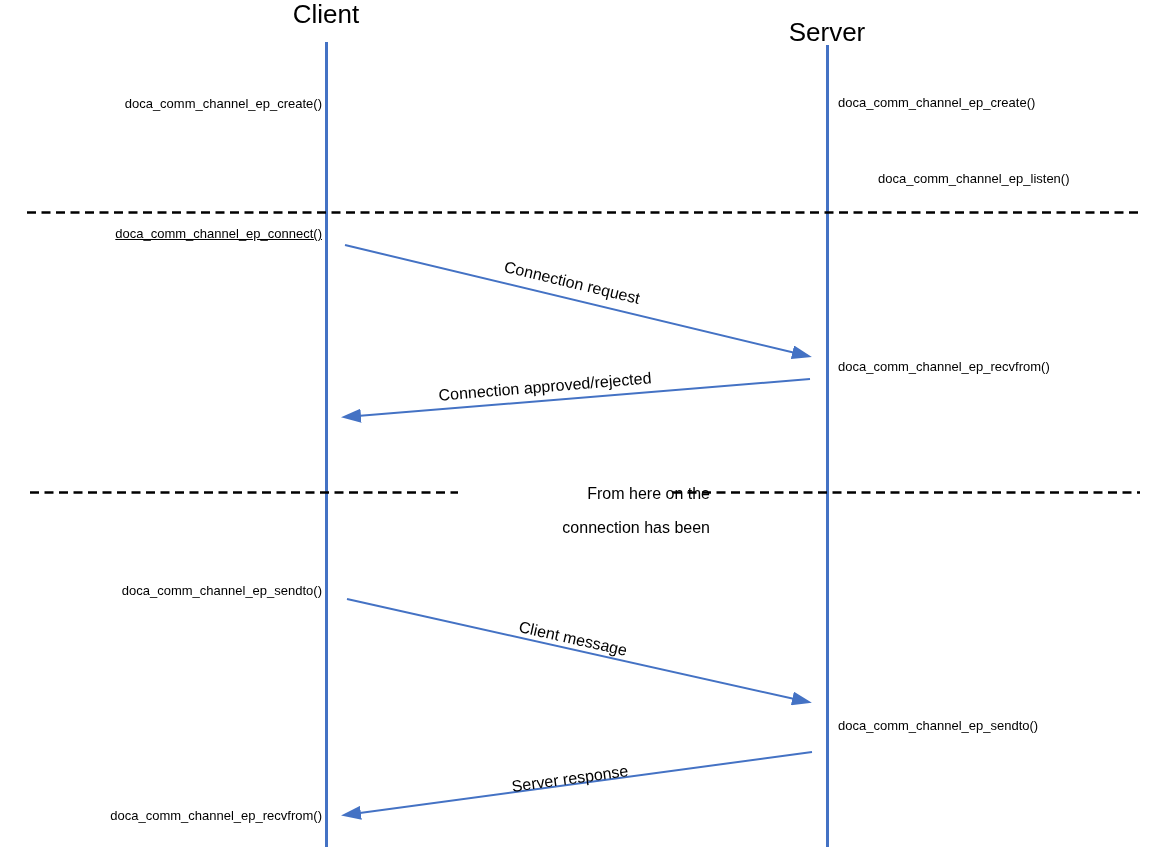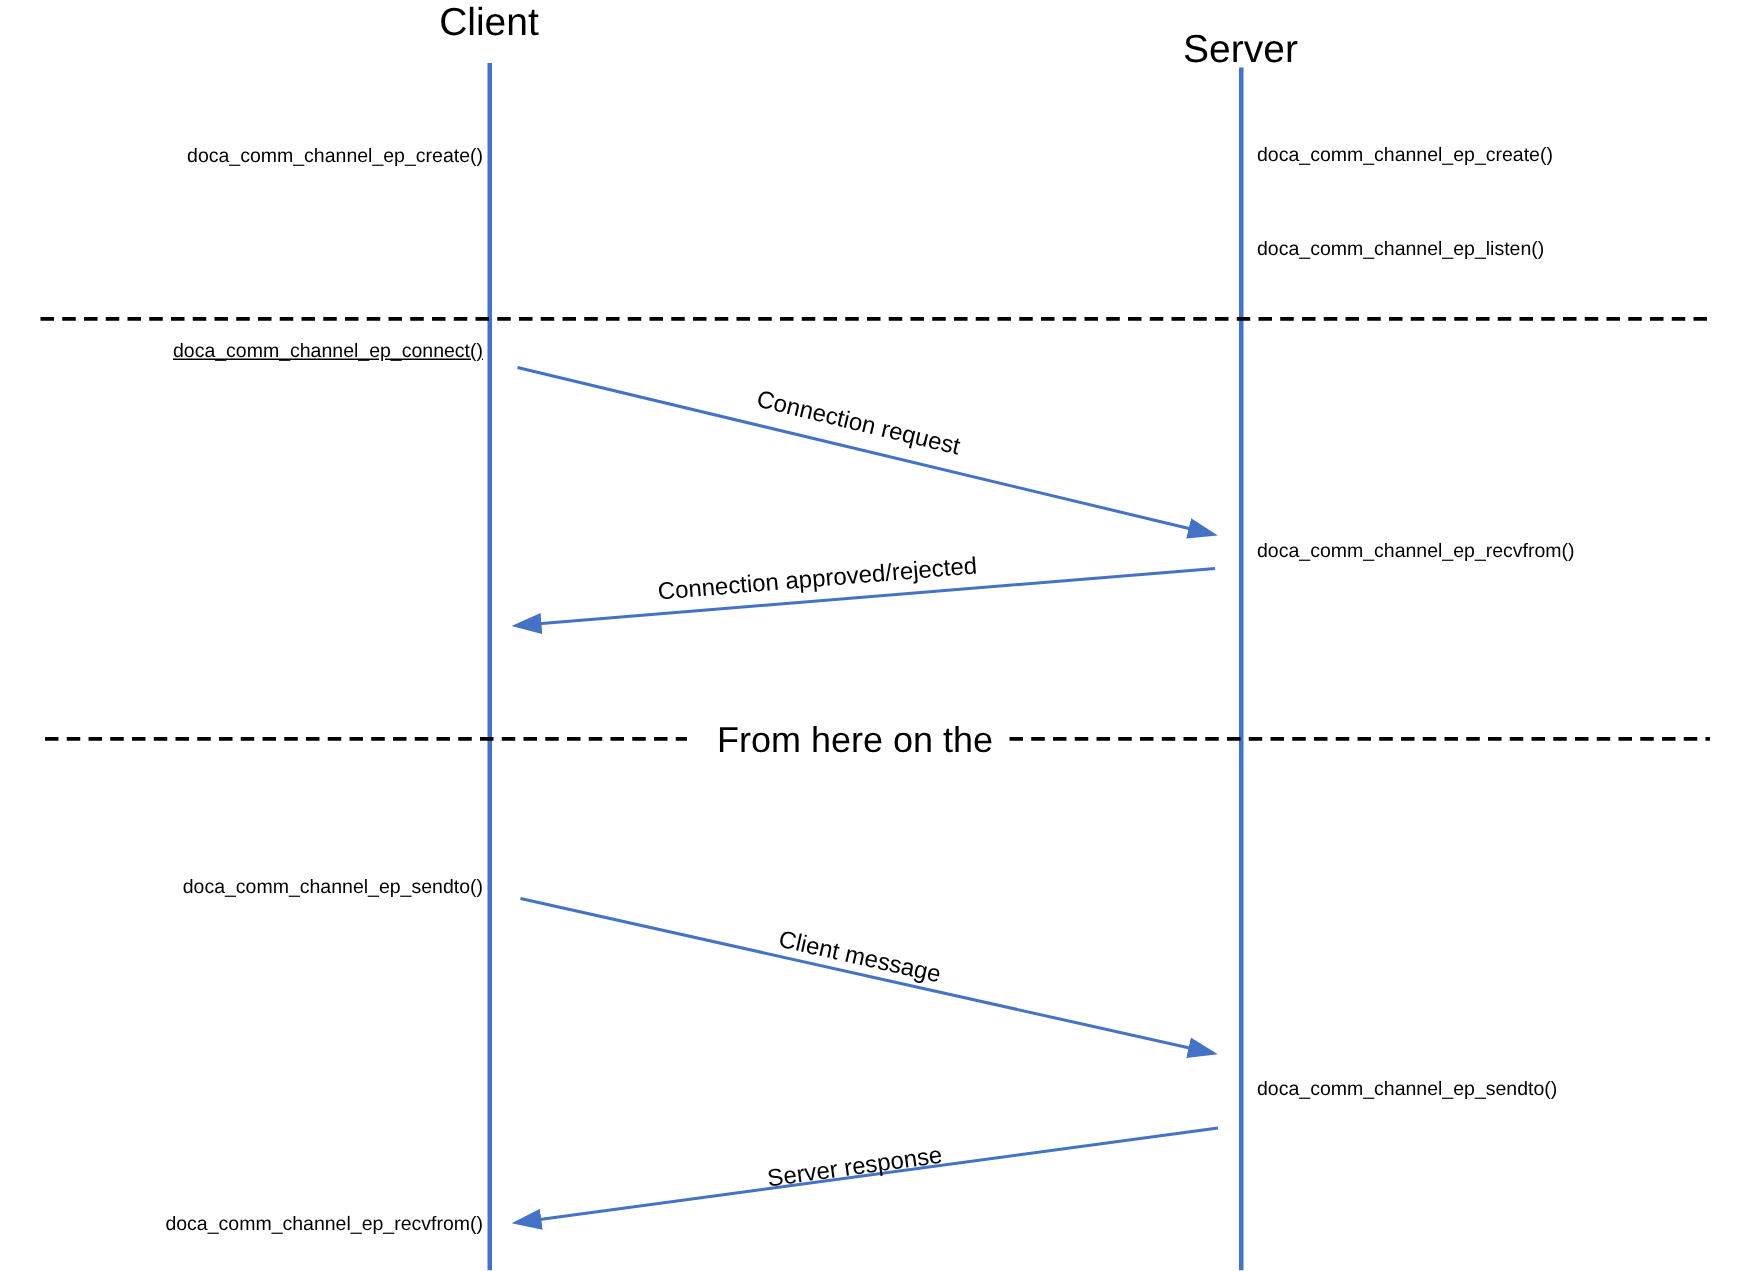--- a/index.html
+++ b/index.html
@@ -33,23 +33,23 @@
   }
   .call.left  { right: 841px; text-align: right; }
   .call.right { left: 838px;  text-align: left; }
   .msg-label {
     font-size: 16px;
     line-height: 18px;
     white-space: nowrap;
   }
   .note {
     width: 280px;
-    font-size: 24px;
+    font-size: 16px;
     line-height: 34px;
-    text-align: center;
+    text-align: right;
   }
 </style>
 </head>
 <body>
 
 <div class="canvas">
 
   <svg class="lines" viewBox="0 0 1163 847">
     <defs>
       <marker id="arrowhead" viewBox="0 0 20 14" refX="16" refY="7" markerWidth="20" markerHeight="14" markerUnits="userSpaceOnUse" orient="auto">
@@ -72,26 +72,27 @@
 
   <div class="abs title" style="left:250px; top:0px;">Client</div>
   <div class="abs title" style="left:751px; top:18px;">Server</div>
 
   <div class="abs call left" style="top:94px;">doca_comm_channel_ep_create()</div>
   <div class="abs call left" style="top:224px;text-decoration:underline;">doca_comm_channel_ep_connect()</div>
   <div class="abs call left" style="top:581px;">doca_comm_channel_ep_sendto()</div>
   <div class="abs call left" style="top:806px;">doca_comm_channel_ep_recvfrom()</div>
 
   <div class="abs call right" style="top:93px;">doca_comm_channel_ep_create()</div>
-  <div class="abs call right" style="top:156px;">doca_comm_channel_ep_listen()</div>
+  <div class="abs call right" style="top:169px;margin-left:40px;">doca_comm_channel_ep_listen()</div>
   <div class="abs call right" style="top:357px;">doca_comm_channel_ep_recvfrom()</div>
   <div class="abs call right" style="top:716px;">doca_comm_channel_ep_sendto()</div>
 
   <div class="abs msg-label" style="left:572px; top:283px; transform:translate(-50%,-50%) rotate(13.5deg);">Connection request</div>
   <div class="abs msg-label" style="left:545px; top:387px; transform:translate(-50%,-50%) rotate(-4.7deg);">Connection approved/rejected</div>
   <div class="abs msg-label" style="left:573px; top:639px; transform:translate(-50%,-50%) rotate(12.6deg);">Client message</div>
   <div class="abs msg-label" style="left:570px; top:779px; transform:translate(-50%,-50%) rotate(-7.8deg);">Server response</div>
 
   <div class="abs note" style="left:430px; top:477px;">
     <div>From here on the</div>
+    <div>connection has been</div>
   </div>
 
 </div>
 
 </body></html>

